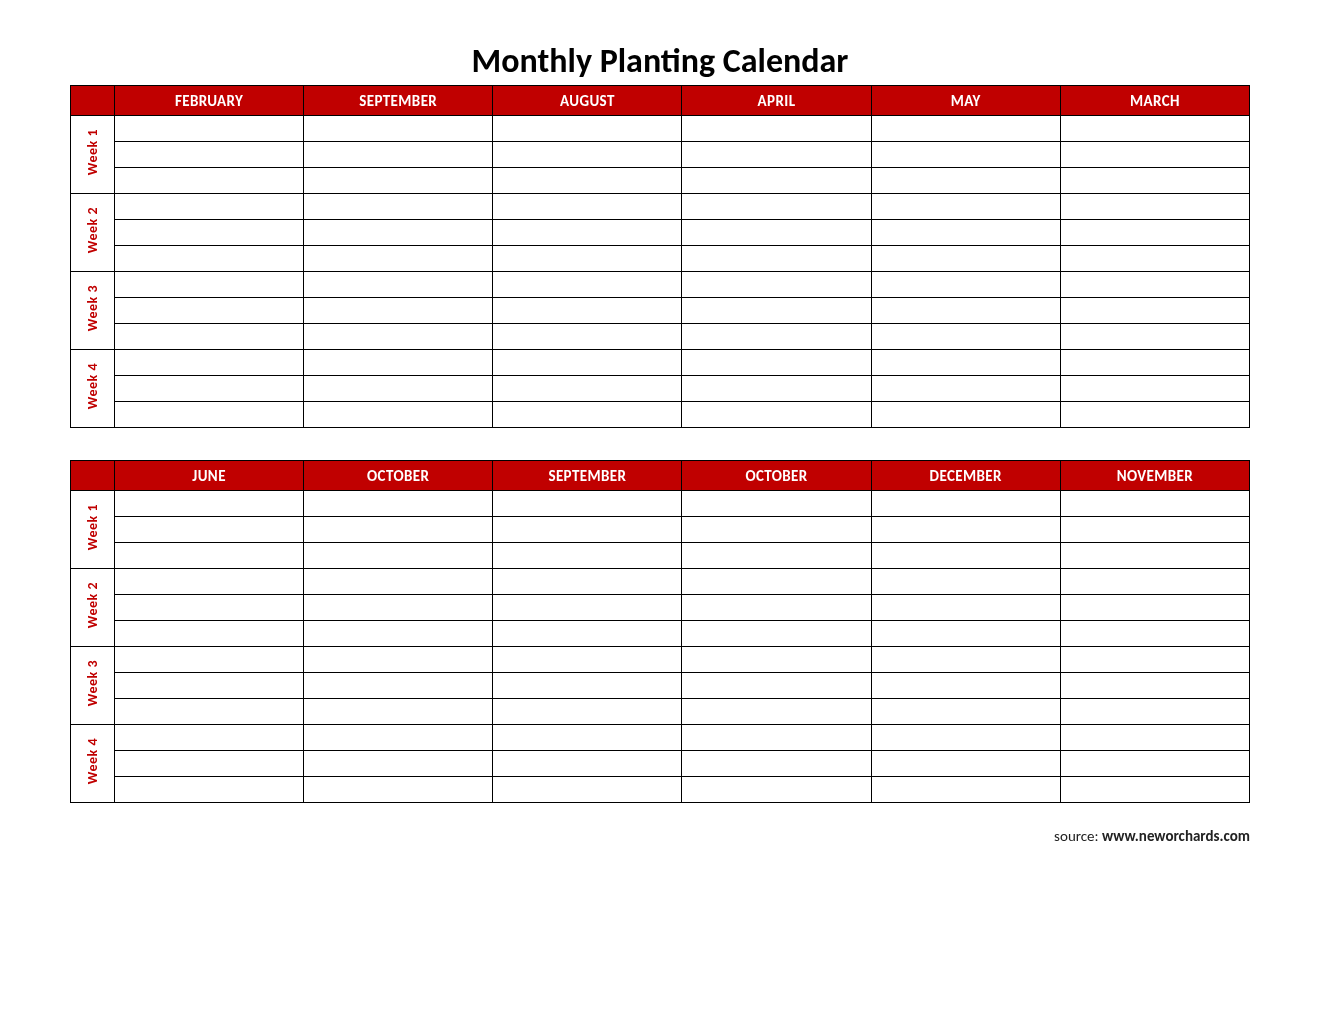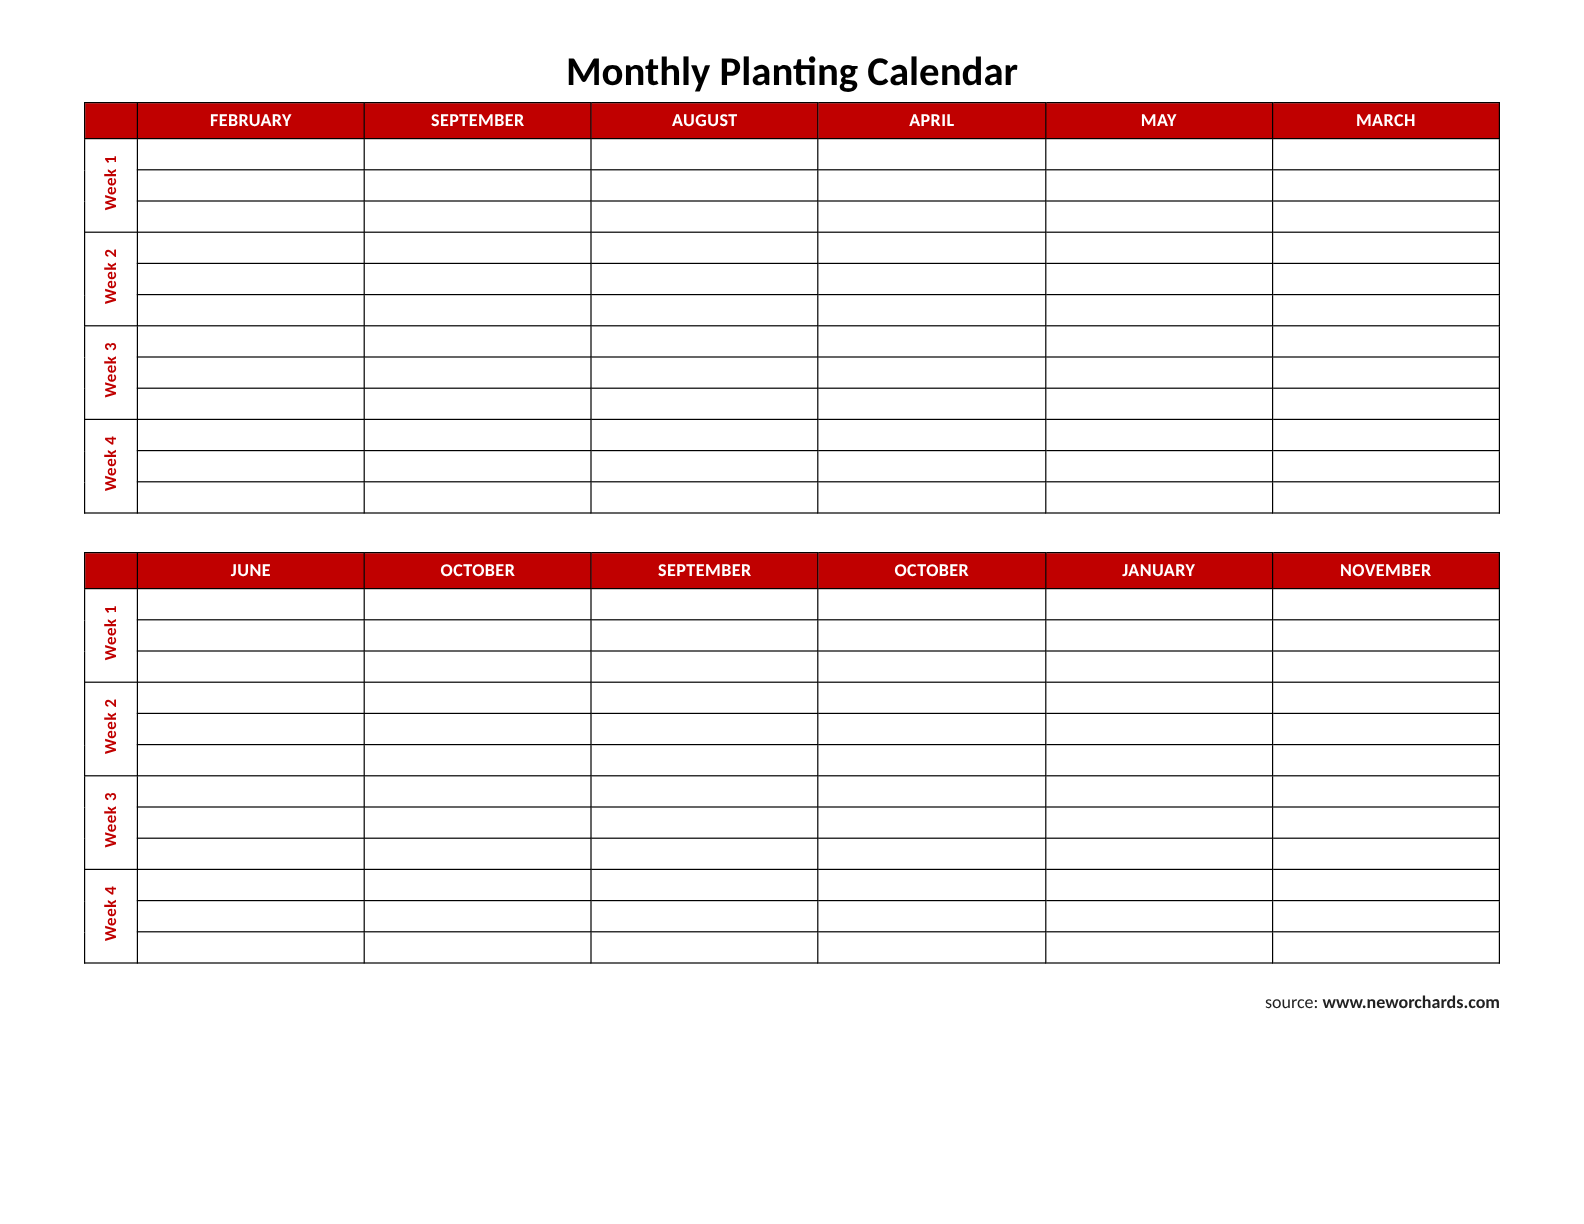--- a/index.html
+++ b/index.html
@@ -219,21 +219,21 @@
         <col>
         <col>
     </colgroup>
     <thead>
       <tr>
         <th class="corner"></th>
         <th>JUNE</th>
         <th>OCTOBER</th>
         <th>SEPTEMBER</th>
         <th>OCTOBER</th>
-        <th>JANUARY</th>
+        <th>DECEMBER</th>
         <th>NOVEMBER</th>
       </tr>
     </thead>
     <tbody>
 
       <tr>
         <td class="weekhdr" rowspan="3"><span class="vtxt">Week 1</span></td>
         <td class="cell"></td>
           <td class="cell"></td>
           <td class="cell"></td>

